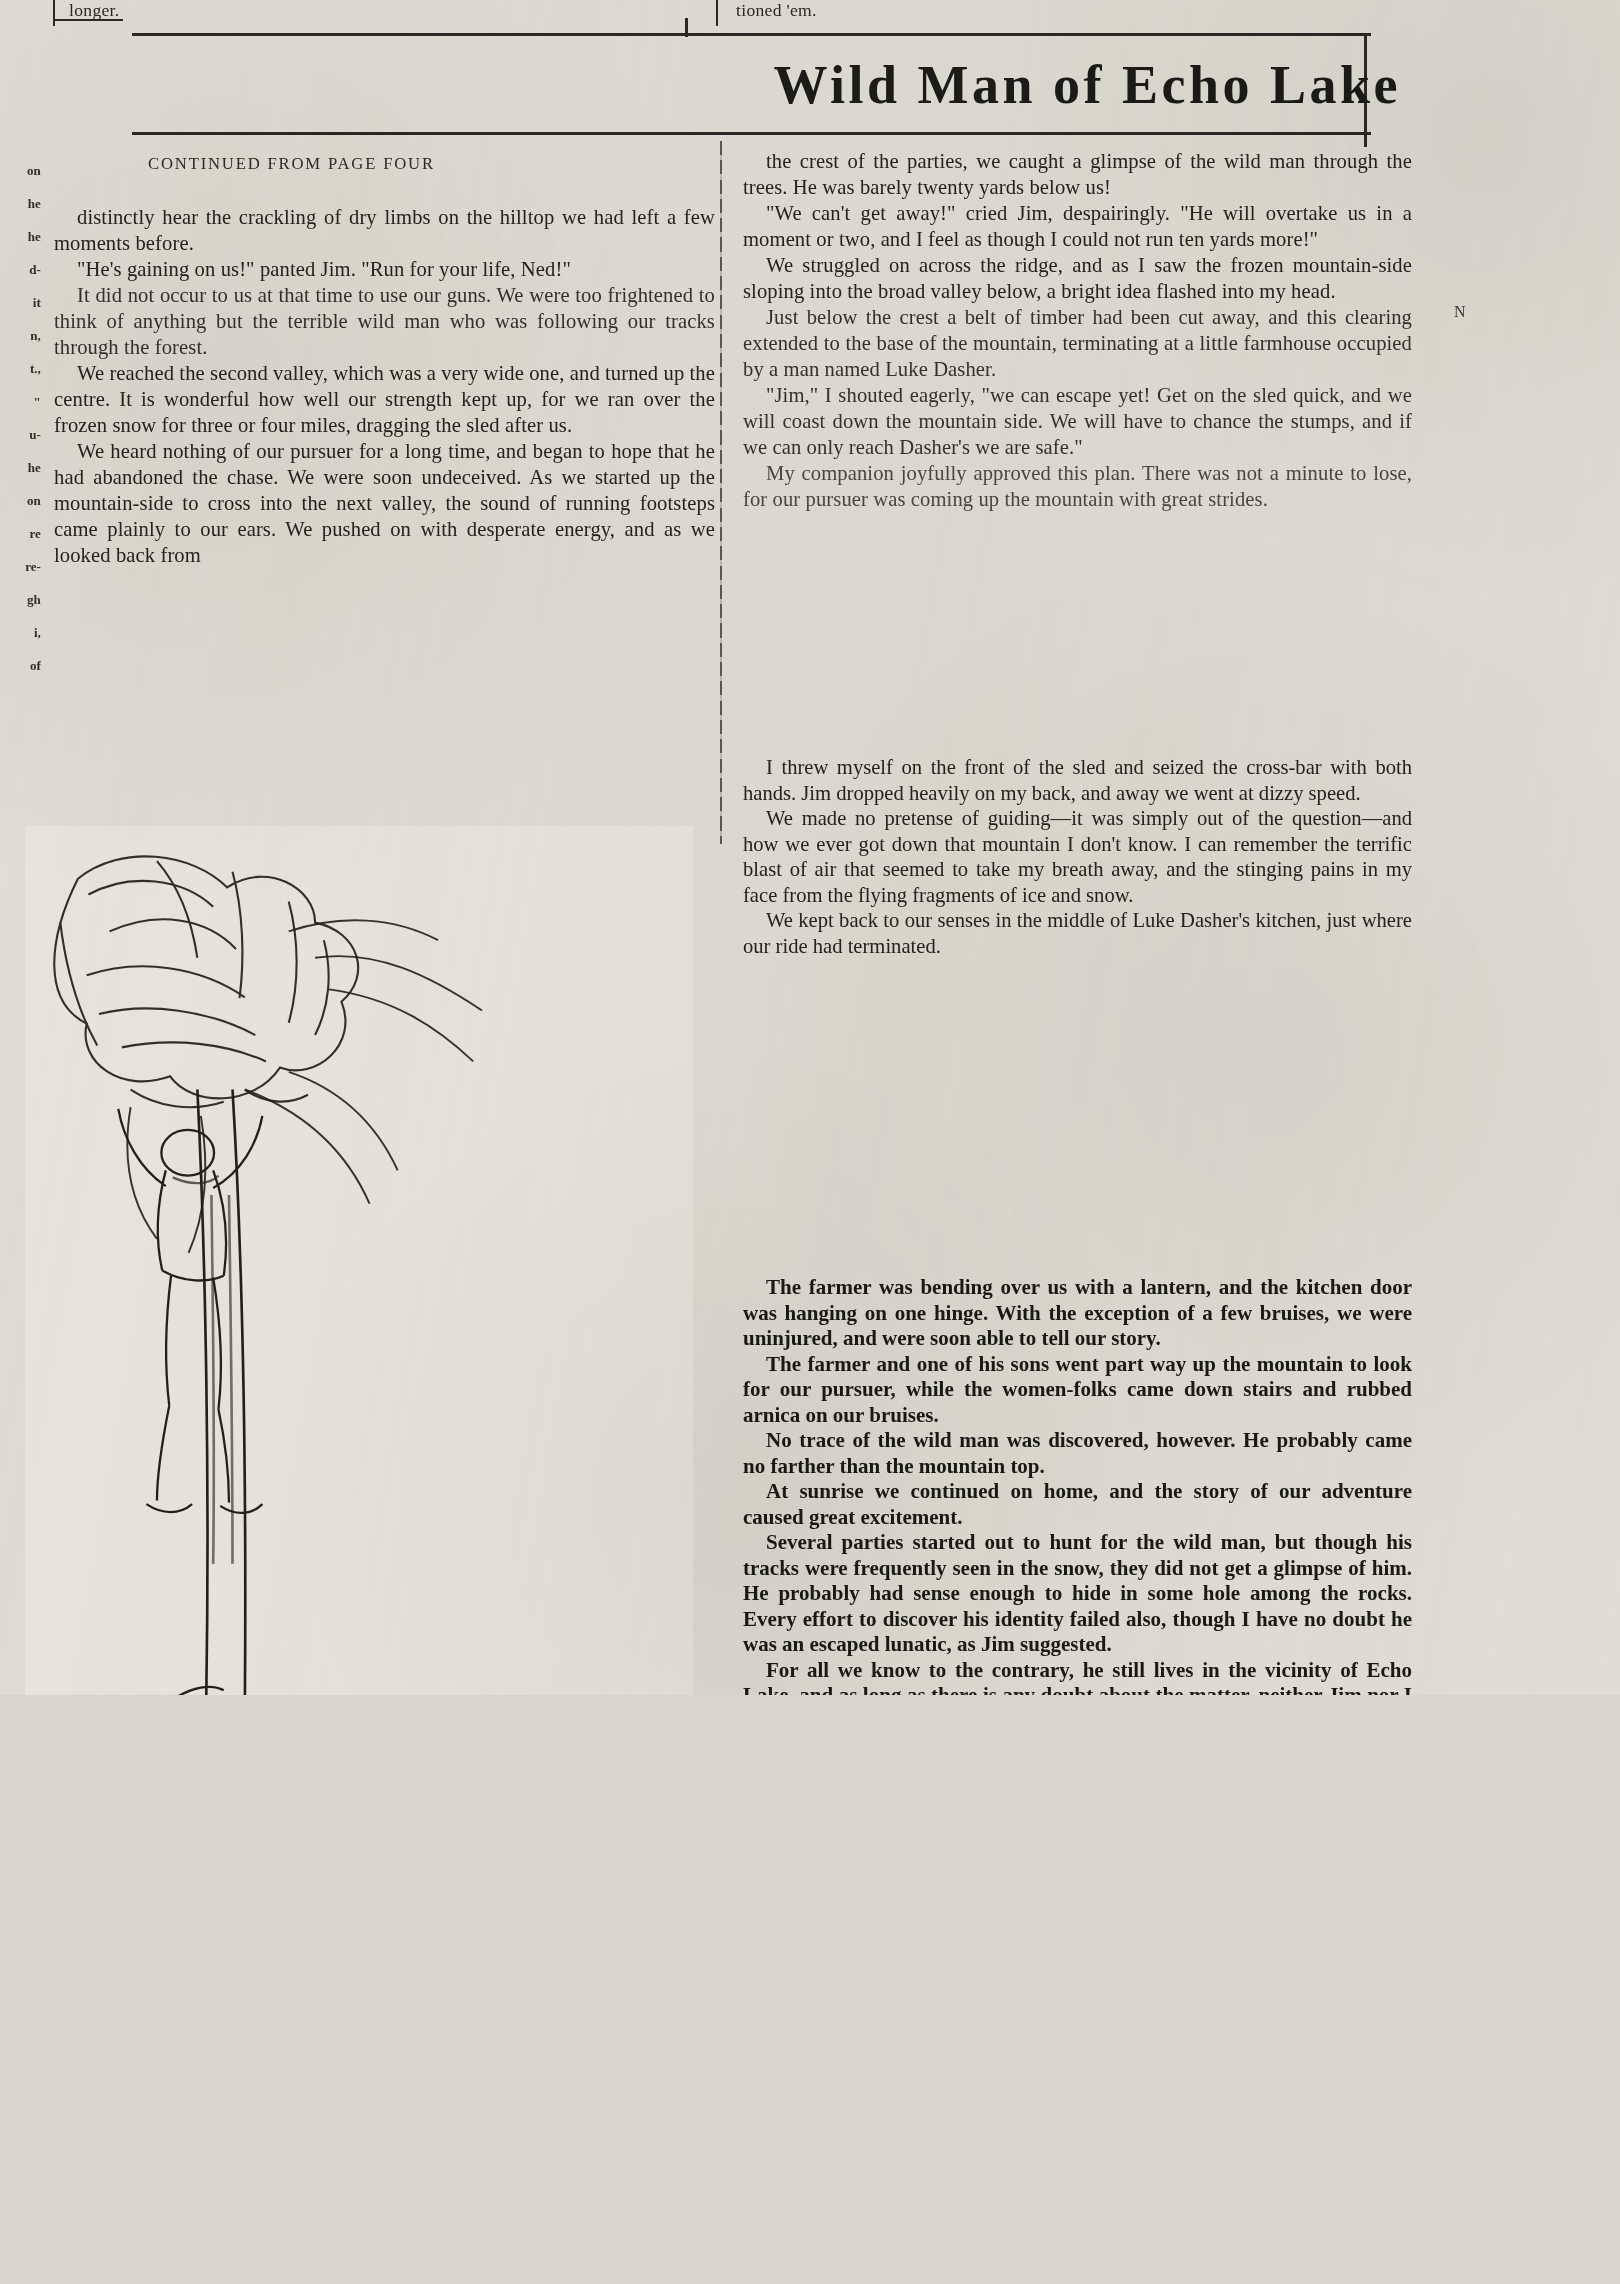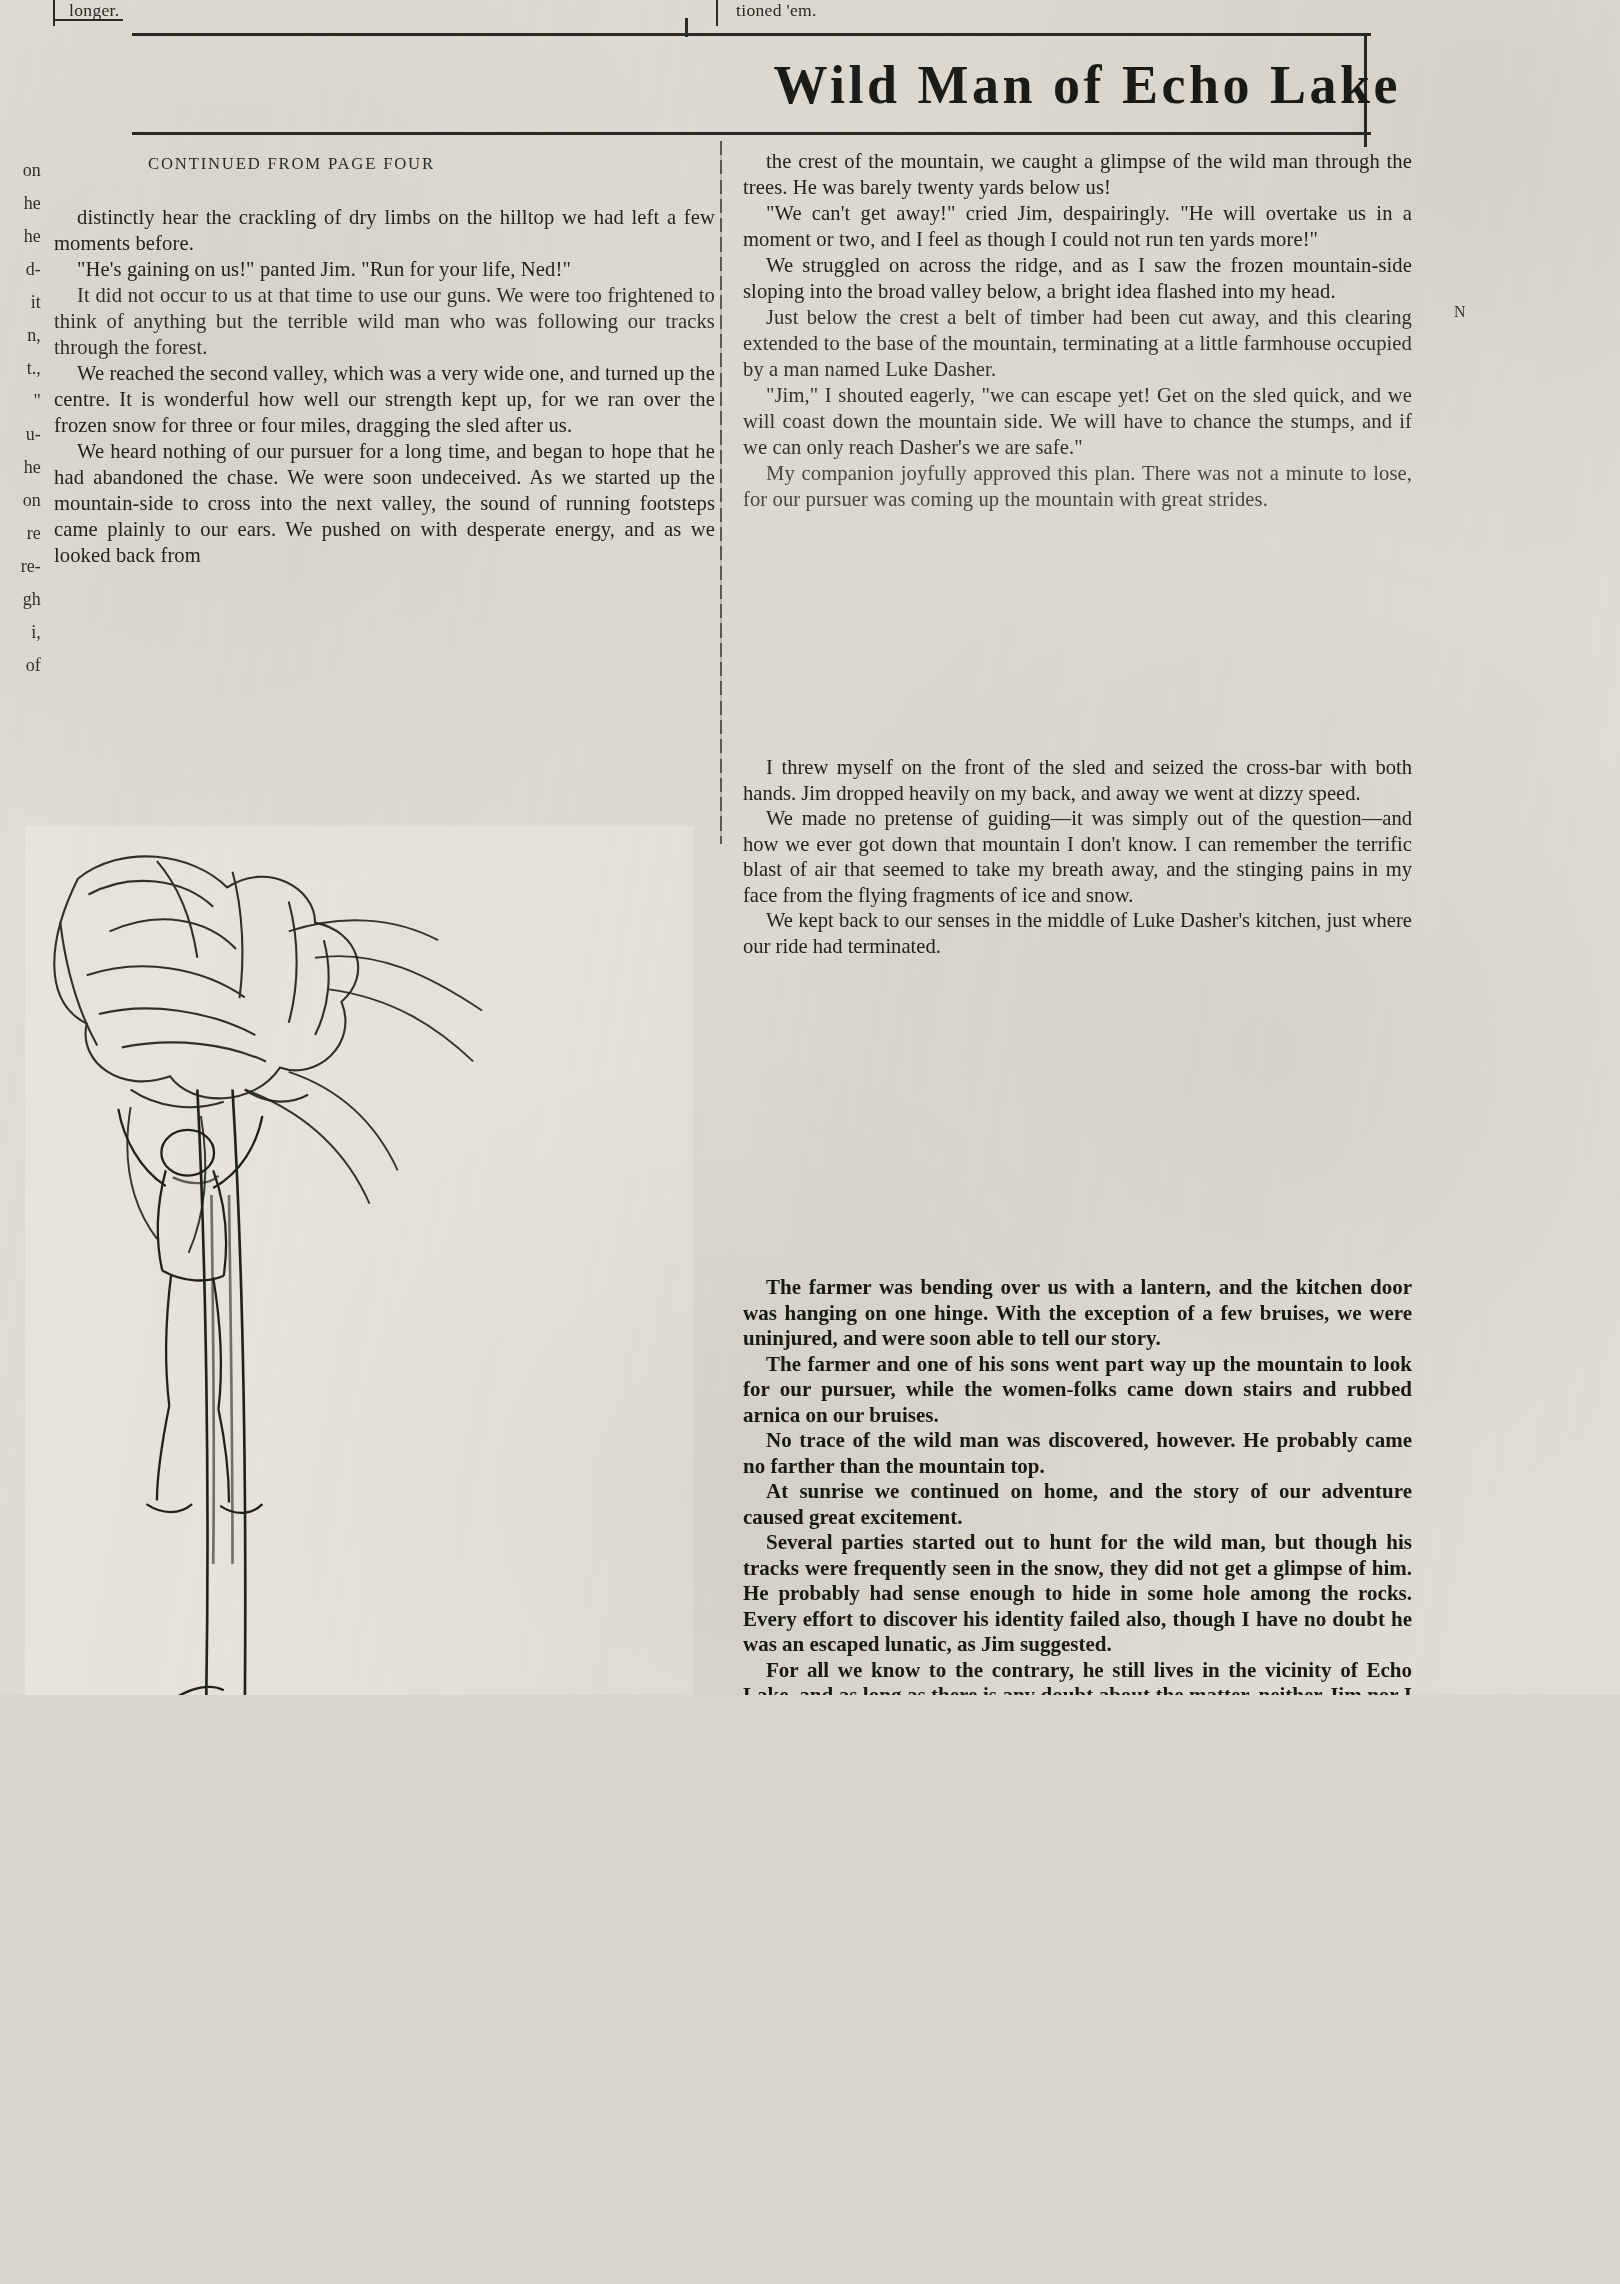--- a/index.html
+++ b/index.html
@@ -121,24 +121,25 @@
     height: 703px;
     background: repeating-linear-gradient(to bottom, #3a3a33 0 14px, rgba(58,58,51,.25) 14px 19.3px);
     opacity: .8;
   }
   
   #scrap {
     position: absolute;
     left: 1.8px;
     top: 154px;
     width: 39px;
-    font-size: 18px;
+    font-size: 13px;
     line-height: 33px;
     color: #33332c;
     text-align: right;
+    font-weight: bold;
   }
   
   #illus {
     position: absolute;
     left: 24.6px;
     top: 826px;
     width: 668px;
     height: 1221px;
     background: #e6e3da;
     overflow: hidden;
@@ -211,21 +212,21 @@
 
   <div class="col" id="col-left">
     <p>distinctly hear the crackling of dry limbs on the hilltop we had left a few moments before.</p>
     <p>"He's gaining on us!" panted Jim. "Run for your life, Ned!"</p>
     <p class="semi">It did not occur to us at that time to use our guns. We were too frightened to think of anything but the terrible wild man who was following our tracks through the forest.</p>
     <p>We reached the second valley, which was a very wide one, and turned up the centre. It is wonderful how well our strength kept up, for we ran over the frozen snow for three or four miles, dragging the sled after us.</p>
     <p>We heard nothing of our pursuer for a long time, and began to hope that he had abandoned the chase. We were soon undeceived. As we started up the mountain-side to cross into the next valley, the sound of running footsteps came plainly to our ears. We pushed on with desperate energy, and as we looked back from</p>
   </div>
 
   <div class="col" id="col-right-top">
-    <p>the crest of the mountain, we caught a glimpse of the wild man through the trees. He was barely twenty yards below us!</p>
+    <p>the crest of the parties, we caught a glimpse of the wild man through the trees. He was barely twenty yards below us!</p>
     <p>"We can't get away!" cried Jim, despairingly. "He will overtake us in a moment or two, and I feel as though I could not run ten yards more!"</p>
     <p>We struggled on across the ridge, and as I saw the frozen mountain-side sloping into the broad valley below, a bright idea flashed into my head.</p>
     <p class="semi">Just below the crest a belt of timber had been cut away, and this clearing extended to the base of the mountain, terminating at a little farmhouse occupied by a man named Luke Dasher.</p>
     <p class="semi">"Jim," I shouted eagerly, "we can escape yet! Get on the sled quick, and we will coast down the mountain side. We will have to chance the stumps, and if we can only reach Dasher's we are safe."</p>
     <p class="faded">My companion joyfully approved this plan. There was not a minute to lose, for our pursuer was coming up the mountain with great strides.</p>
   </div>
 
   <div class="col" id="col-right-mid">
     <p>I threw myself on the front of the sled and seized the cross-bar with both hands. Jim dropped heavily on my back, and away we went at dizzy speed.</p>
     <p>We made no pretense of guiding—it was simply out of the question—and how we ever got down that mountain I don't know. I can remember the terrific blast of air that seemed to take my breath away, and the stinging pains in my face from the flying fragments of ice and snow.</p>

